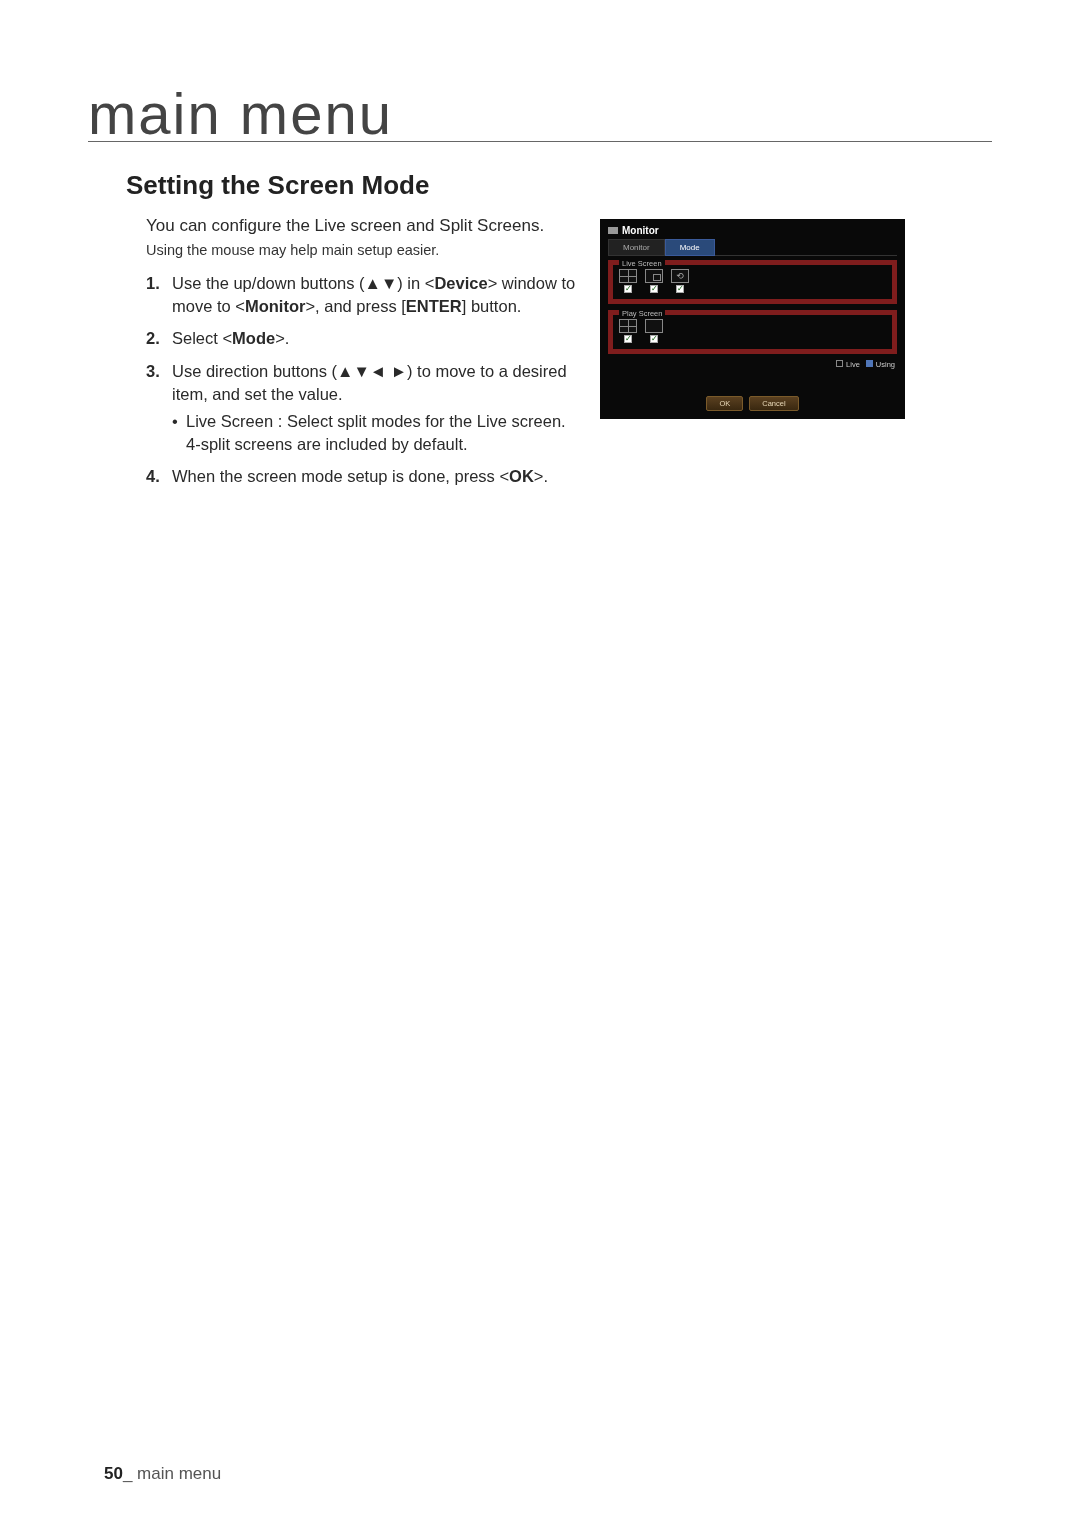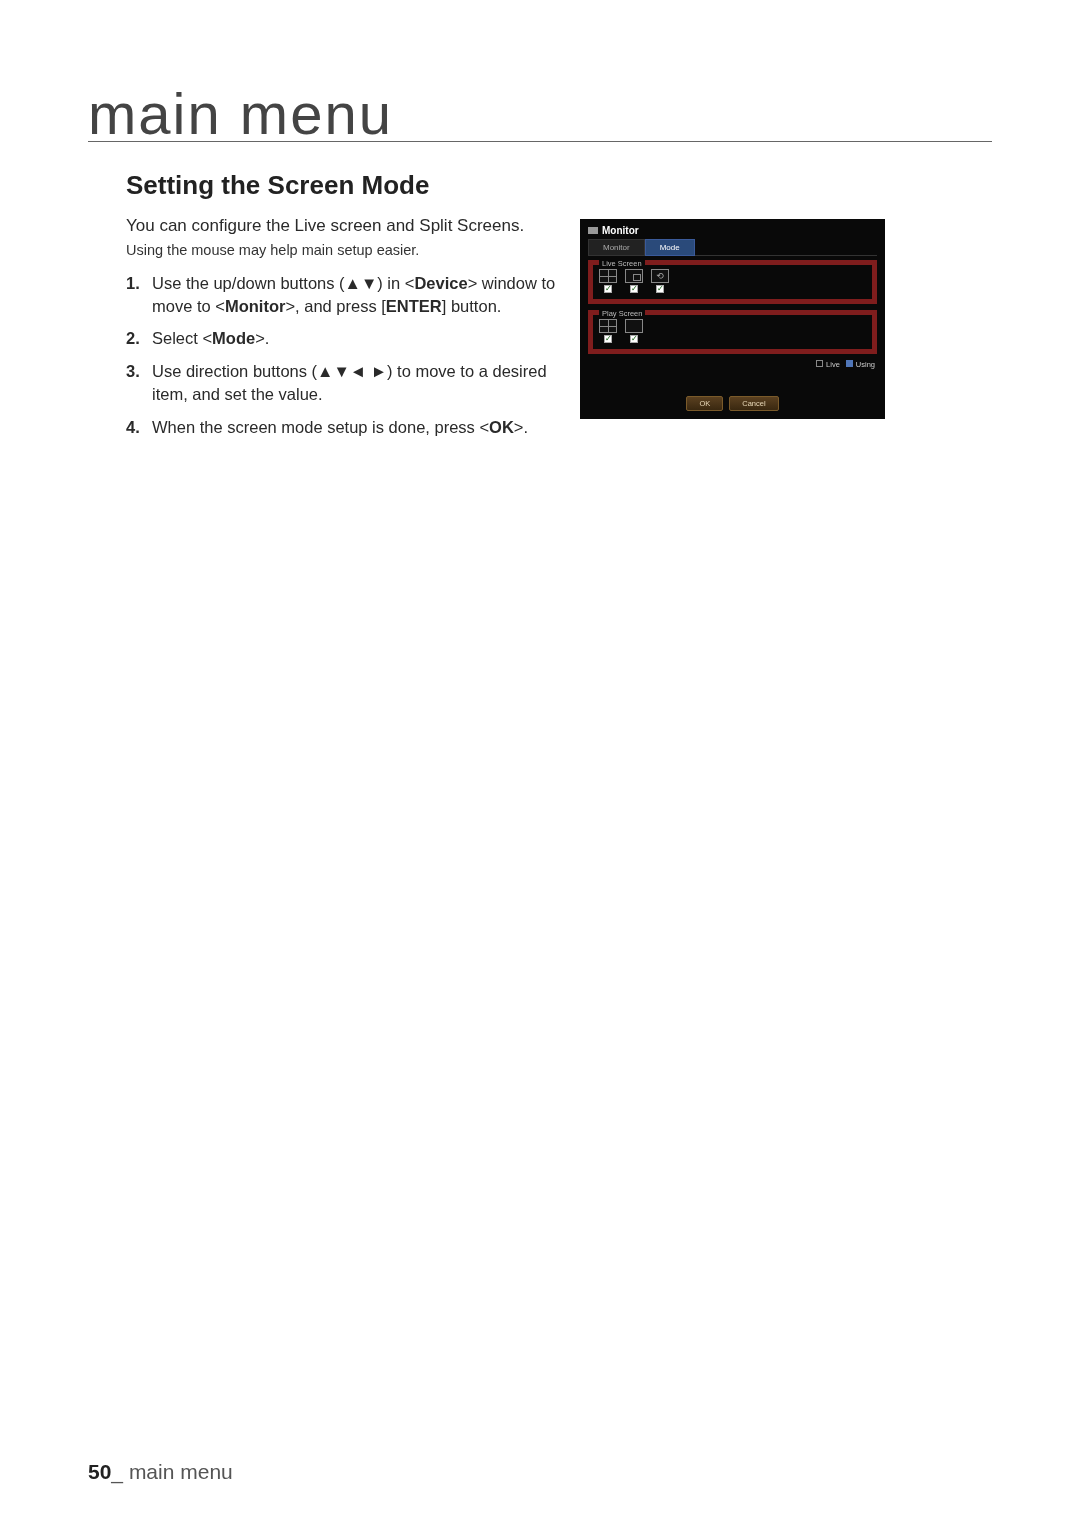--- a/index.html
+++ b/index.html
@@ -27,21 +27,21 @@
   }
   .section-heading {
     font-size: 26px;
     font-weight: bold;
     margin: 0 0 14px 38px;
     color: #222;
   }
   .body-wrap {
     display: flex;
     gap: 24px;
-    margin-left: 38px;
+    margin-left: 58px;
   }
   .text-col { flex: 0 0 430px; }
   .intro { font-size: 17px; margin-bottom: 4px; line-height: 1.35; }
   .hint { font-size: 14.5px; color: #333; margin-bottom: 14px; }
   ol.steps { list-style: none; counter-reset: step; }
   ol.steps > li {
     counter-increment: step;
     position: relative;
     padding-left: 26px;
     font-size: 16.5px;
@@ -161,23 +161,23 @@
     font-size: 7.5px;
     padding: 2px 12px;
     border: 1px solid #7a5a2a;
     background: linear-gradient(#5a4020, #3a2810);
     color: #e8d8b8;
     border-radius: 2px;
   }
 
   .footer {
     position: absolute;
-    left: 88px;
+    left: 104px;
     bottom: 46px;
-    font-size: 21px;
+    font-size: 17px;
     color: #555;
   }
   .footer .pn { font-weight: bold; color: #222; }
 </style>
 </head>
 <body>
 
 <h1 class="title">main menu</h1>
 <hr class="title-rule">
 
@@ -191,20 +191,21 @@
     <ol class="steps">
       <li>
         <span>Use the up/down buttons (▲▼) in &lt;</span><span class="b">Device</span><span>&gt; window to move to &lt;</span><span class="b">Monitor</span><span>&gt;, and press [</span><span class="b">ENTER</span><span>] button.</span>
       </li>
       <li>
         <span>Select &lt;</span><span class="b">Mode</span><span>&gt;.</span>
       </li>
       <li>
         <span>Use direction buttons (▲▼◄ ►) to move to a desired item, and set the value.</span>
         <ul class="bullets">
+          <li>Live Screen : Select split modes for the Live screen. 4-split screens are included by default.</li>
         </ul>
       </li>
       <li>
         <span>When the screen mode setup is done, press &lt;</span><span class="b">OK</span><span>&gt;.</span>
       </li>
     </ol>
   </div>
 
   <div class="shot">
     <div class="shot-title">

